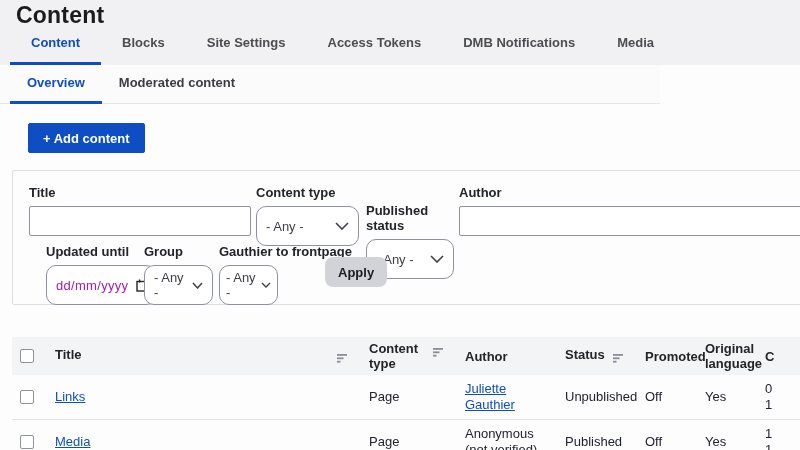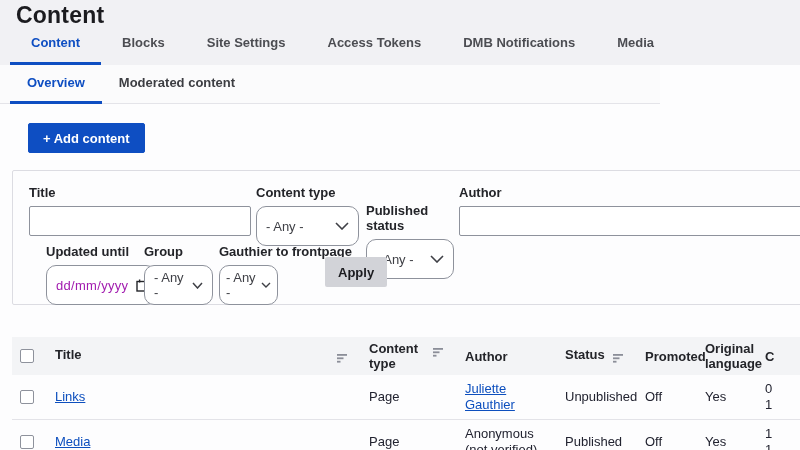--- a/index.html
+++ b/index.html
@@ -43,21 +43,21 @@
   .f-ctype   { top:14px; left:243px; width:103px; }
   .f-pub     { top:32px; left:353px; width:88px;  }
   .f-author  { top:14px; left:446px; width:360px; }
   .f-updated { top:73px; left:15px;  width:110px;margin-left:18px; }
   .f-group   { top:73px; left:131px; width:69px;  }
   .f-promo   { top:73px; left:206px; width:59px;  }
   .f-updated .sel { color:#3f4046; }
   .date-text { font-size:13px; color:#a21caf; letter-spacing:.3px; }
   .apply-btn { position:absolute; top:86px; left:312px; height:30px; padding:0 13px;
     background:#d2d3d8; color:#1b1b1f; font-family:inherit; font-size:13px; font-weight:700;
-    border:none; border-radius:2px; cursor:pointer; }
+    border:none; border-radius:8px; cursor:pointer; }
 
   
   .table { position:absolute; top:337px; left:12px; width:840px; font-size:13px; }
   .grid-row { display:grid; grid-template-columns:37px 313px 96px 100px 80px 60px 60px 94px; align-items:center; }
   .thead { background:#f3f4f6; min-height:36px; font-weight:700; color:#232429; }
   .thead .cell { padding:4px 7px 4px; line-height:15px; }
   .trow { background:transparent; border-bottom:1px solid #e3e3e8; }
   .trow .cell { padding:6px 7px; line-height:16px; }
   .row-links { min-height:42px; }
   .row-media { min-height:45px; }

